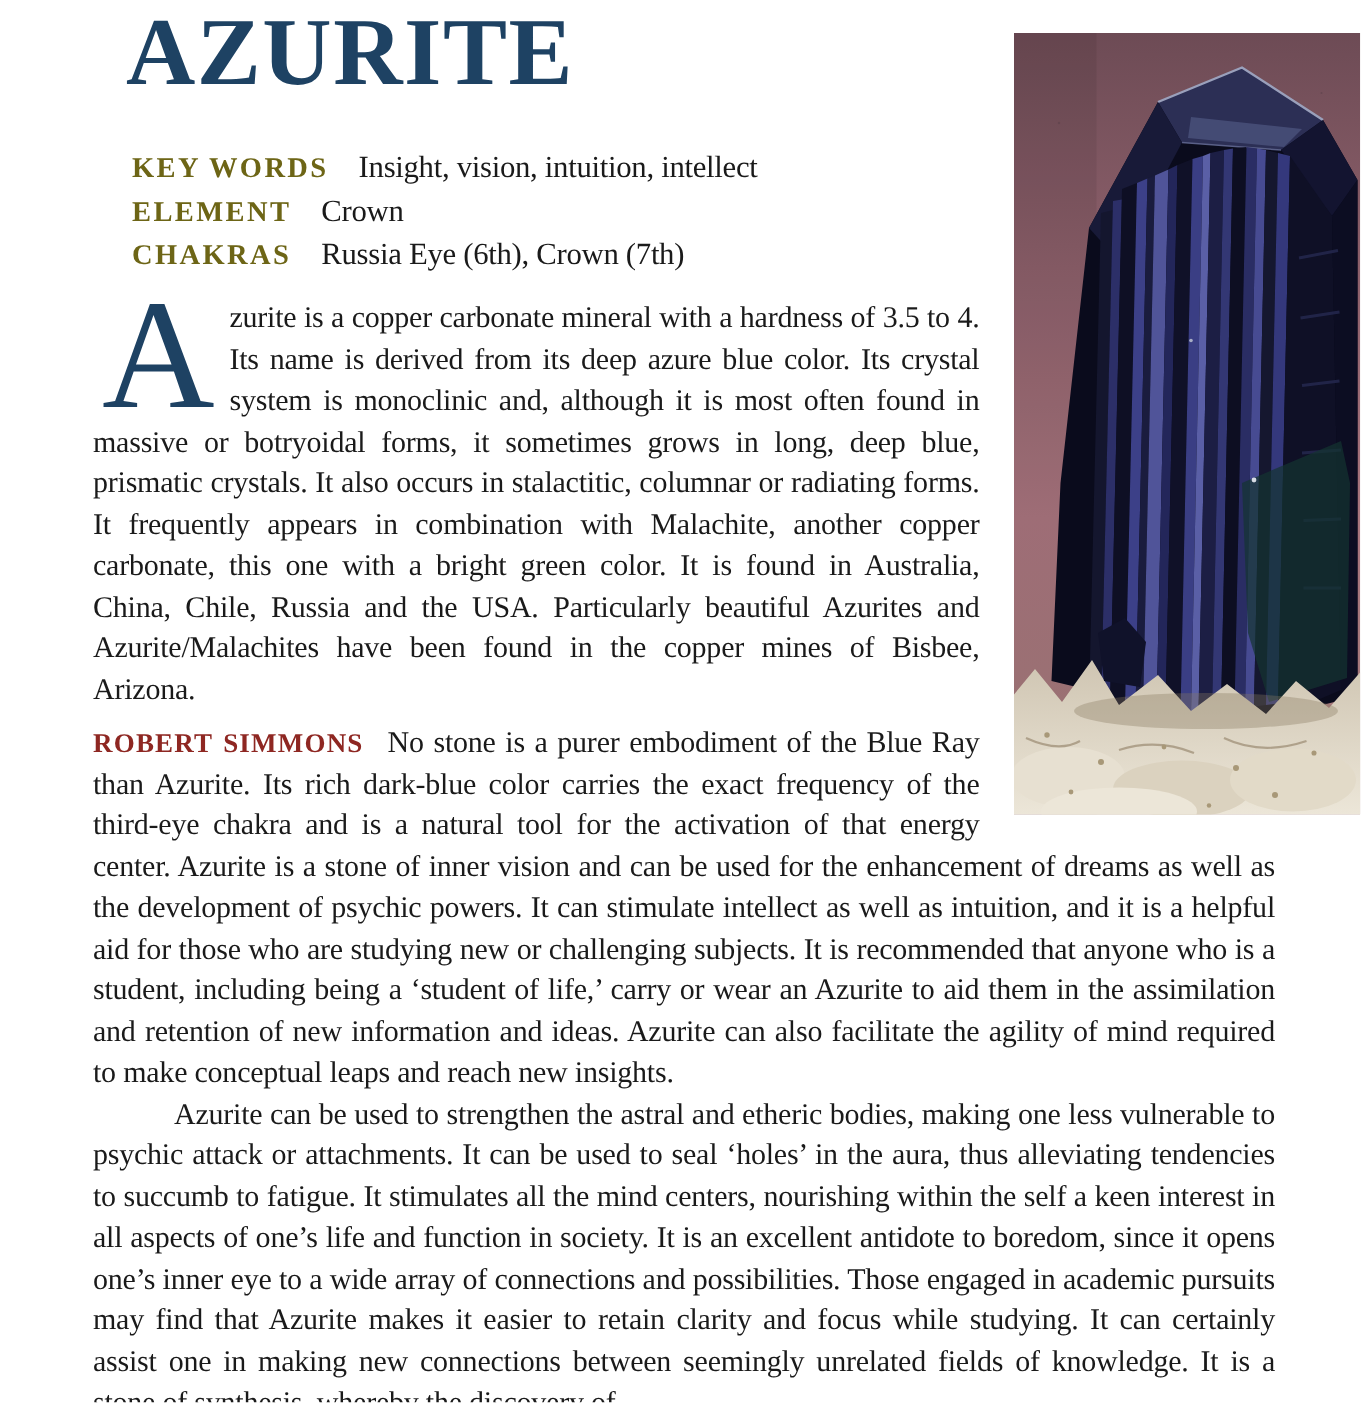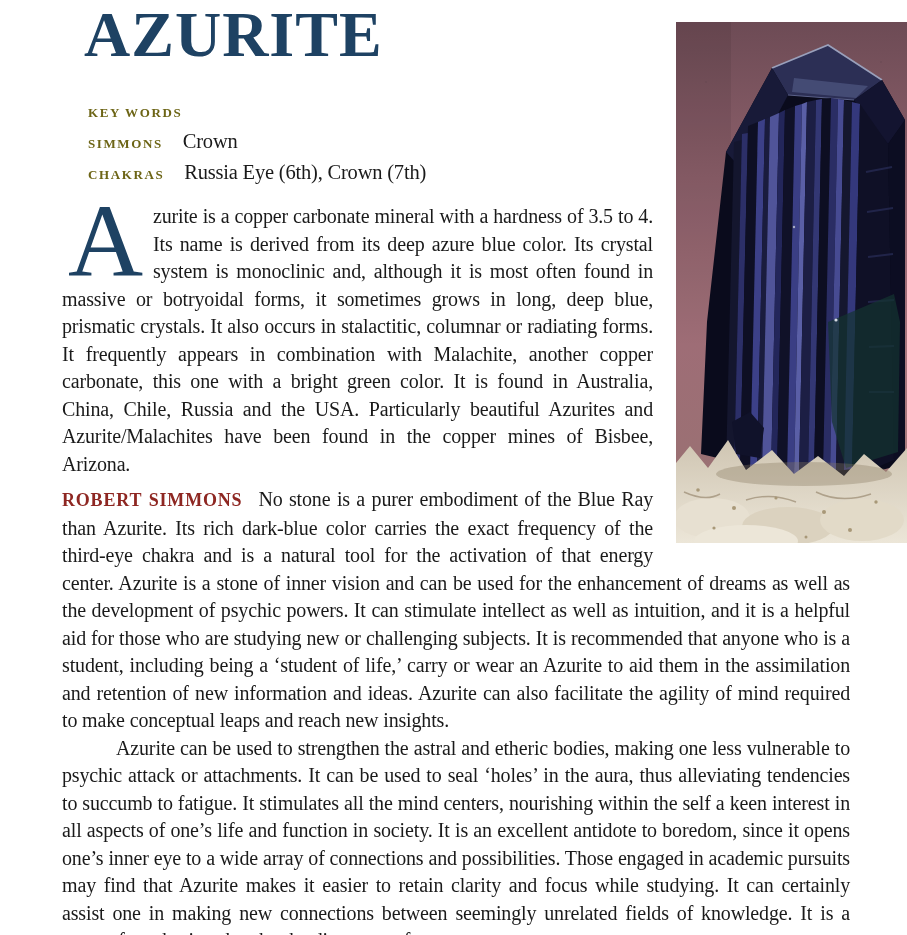--- a/index.html
+++ b/index.html
@@ -33,21 +33,21 @@
     line-height: 66px;
     font-weight: bold;
     color: #1e4263;
     letter-spacing: 1px;
   }
   .props { margin: 30px 0 0 26px; }
   .prop-row { display: flex; align-items: baseline; line-height: 29px; }
   .prop-label {
     flex: 0 0 auto;
     font-weight: bold;
-    font-size: 13px;
+    font-size: 19px;
     letter-spacing: 1.6px;
     color: #6d6516;
     margin-right: 20px;
   }
   .prop-value { font-size: 20.5px; letter-spacing: -0.2px; }
   .bodytext {
     margin-top: 14px;
     font-size: 20px;
     line-height: 27.5px;
     text-align: justify;
@@ -163,23 +163,24 @@
       </g>
     </svg>
   </div>
 
   <div class="content">
     <h1 class="title">AZURITE</h1>
 
     <div class="props">
       <div class="prop-row">
         <span class="prop-label">KEY WORDS</span>
+        <span class="prop-value">Insight, vision, intuition, intellect</span>
       </div>
       <div class="prop-row">
-        <span class="prop-label">SIMMONS</span>
+        <span class="prop-label">ELEMENT</span>
         <span class="prop-value">Crown</span>
       </div>
       <div class="prop-row">
         <span class="prop-label">CHAKRAS</span>
         <span class="prop-value">Russia Eye (6th), Crown (7th)</span>
       </div>
     </div>
 
     <div class="bodytext">
       <div class="wrap-spacer"></div>

